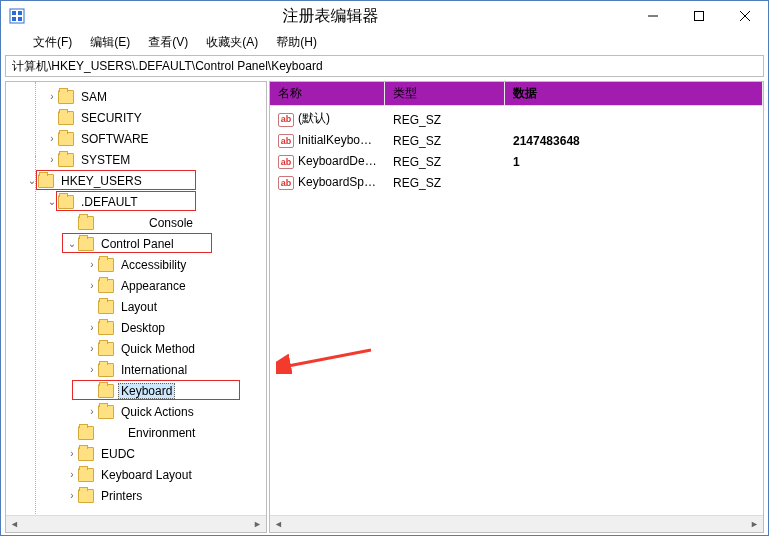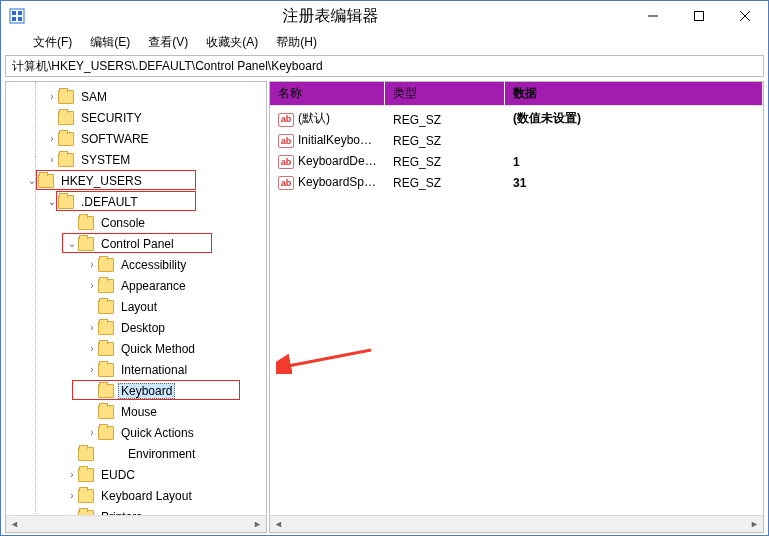--- a/index.html
+++ b/index.html
@@ -129,21 +129,21 @@
         <div class="highlight-box" style="left:30px; top:0; width:160px; height:20px;"></div>
       </div>
 
       <div class="tree-row" style="padding-left:40px;">
           <span class="toggle">⌄</span>
           <span class="folder-icon"></span>
           <span class="label">.DEFAULT</span>
         <div class="highlight-box" style="left:50px; top:0; width:140px; height:20px;"></div>
       </div>
 
-      <div class="tree-row" style="padding-left:72px;">
+      <div class="tree-row" style="padding-left:72px;gap:48px;">
           <span class="folder-icon"></span>
           <span class="label">Console</span>
         </div>
 
       <div class="tree-row" style="padding-left:60px;">
           <span class="toggle">⌄</span>
           <span class="folder-icon"></span>
           <span class="label">Control Panel</span>
         <div class="highlight-box" style="left:56px; top:0; width:150px; height:20px;"></div>
       </div>
@@ -177,24 +177,20 @@
           <span class="folder-icon"></span>
           <span class="label">International</span>
         </div>
 
       <div class="tree-row" style="padding-left:92px;">
           <span class="folder-icon"></span>
           <span class="label selected">Keyboard</span>
         <div class="highlight-box" style="left:66px; top:0; width:168px; height:20px;"></div>
       </div>
 
-      <div class="tree-row" style="padding-left:92px;">
-          <span class="folder-icon"></span>
-          <span class="label">Mouse</span>
-        </div>
       <div class="tree-row" style="padding-left:80px;">
           <span class="toggle">›</span>
           <span class="folder-icon"></span>
           <span class="label">Quick Actions</span>
         </div>
       <div class="tree-row" style="padding-left:72px;gap:27px;">
           <span class="folder-icon"></span>
           <span class="label">Environment</span>
         </div>
       <div class="tree-row" style="padding-left:60px;">
@@ -225,41 +221,40 @@
       <div class="col col-name">名称</div>
       <div class="col col-type">类型</div>
       <div class="col col-data">数据</div>
     </div>
     <div id="list-body">
         <div class="list-row">
           <div class="cell col-name"><span class="value-icon">
               <span>ab</span>
             </span>(默认)</div>
           <div class="cell col-type">REG_SZ</div>
-          <div class="cell col-data">(数值未设置)</div>
         </div>
         <div class="list-row">
           <div class="cell col-name"><span class="value-icon">
               <span>ab</span>
             </span>InitialKeyboar...</div>
           <div class="cell col-type">REG_SZ</div>
+          <div class="cell col-data">2147483648</div>
         </div>
         <div class="list-row">
           <div class="cell col-name"><span class="value-icon">
               <span>ab</span>
             </span>KeyboardDelay</div>
           <div class="cell col-type">REG_SZ</div>
           <div class="cell col-data">1</div>
         </div>
         <div class="list-row">
           <div class="cell col-name"><span class="value-icon">
               <span>ab</span>
             </span>KeyboardSpeed</div>
           <div class="cell col-type">REG_SZ</div>
-          <div class="cell col-data">31</div>
         </div>
       </div>
 
     <svg class="arrow-annotation" style="left:6px; top:262px;" width="100" height="30">
       <defs>
           <marker id="ah" markerWidth="10" markerHeight="8" refX="1" refY="4" orient="auto">
             <polygon points="0 0, 10 4, 0 8" fill="#f23a2f"></polygon>
           </marker>
         </defs>
       <line x1="95" y1="6" x2="12" y2="22" stroke="#f23a2f" stroke-width="3" marker-end="url(#ah)"></line>

